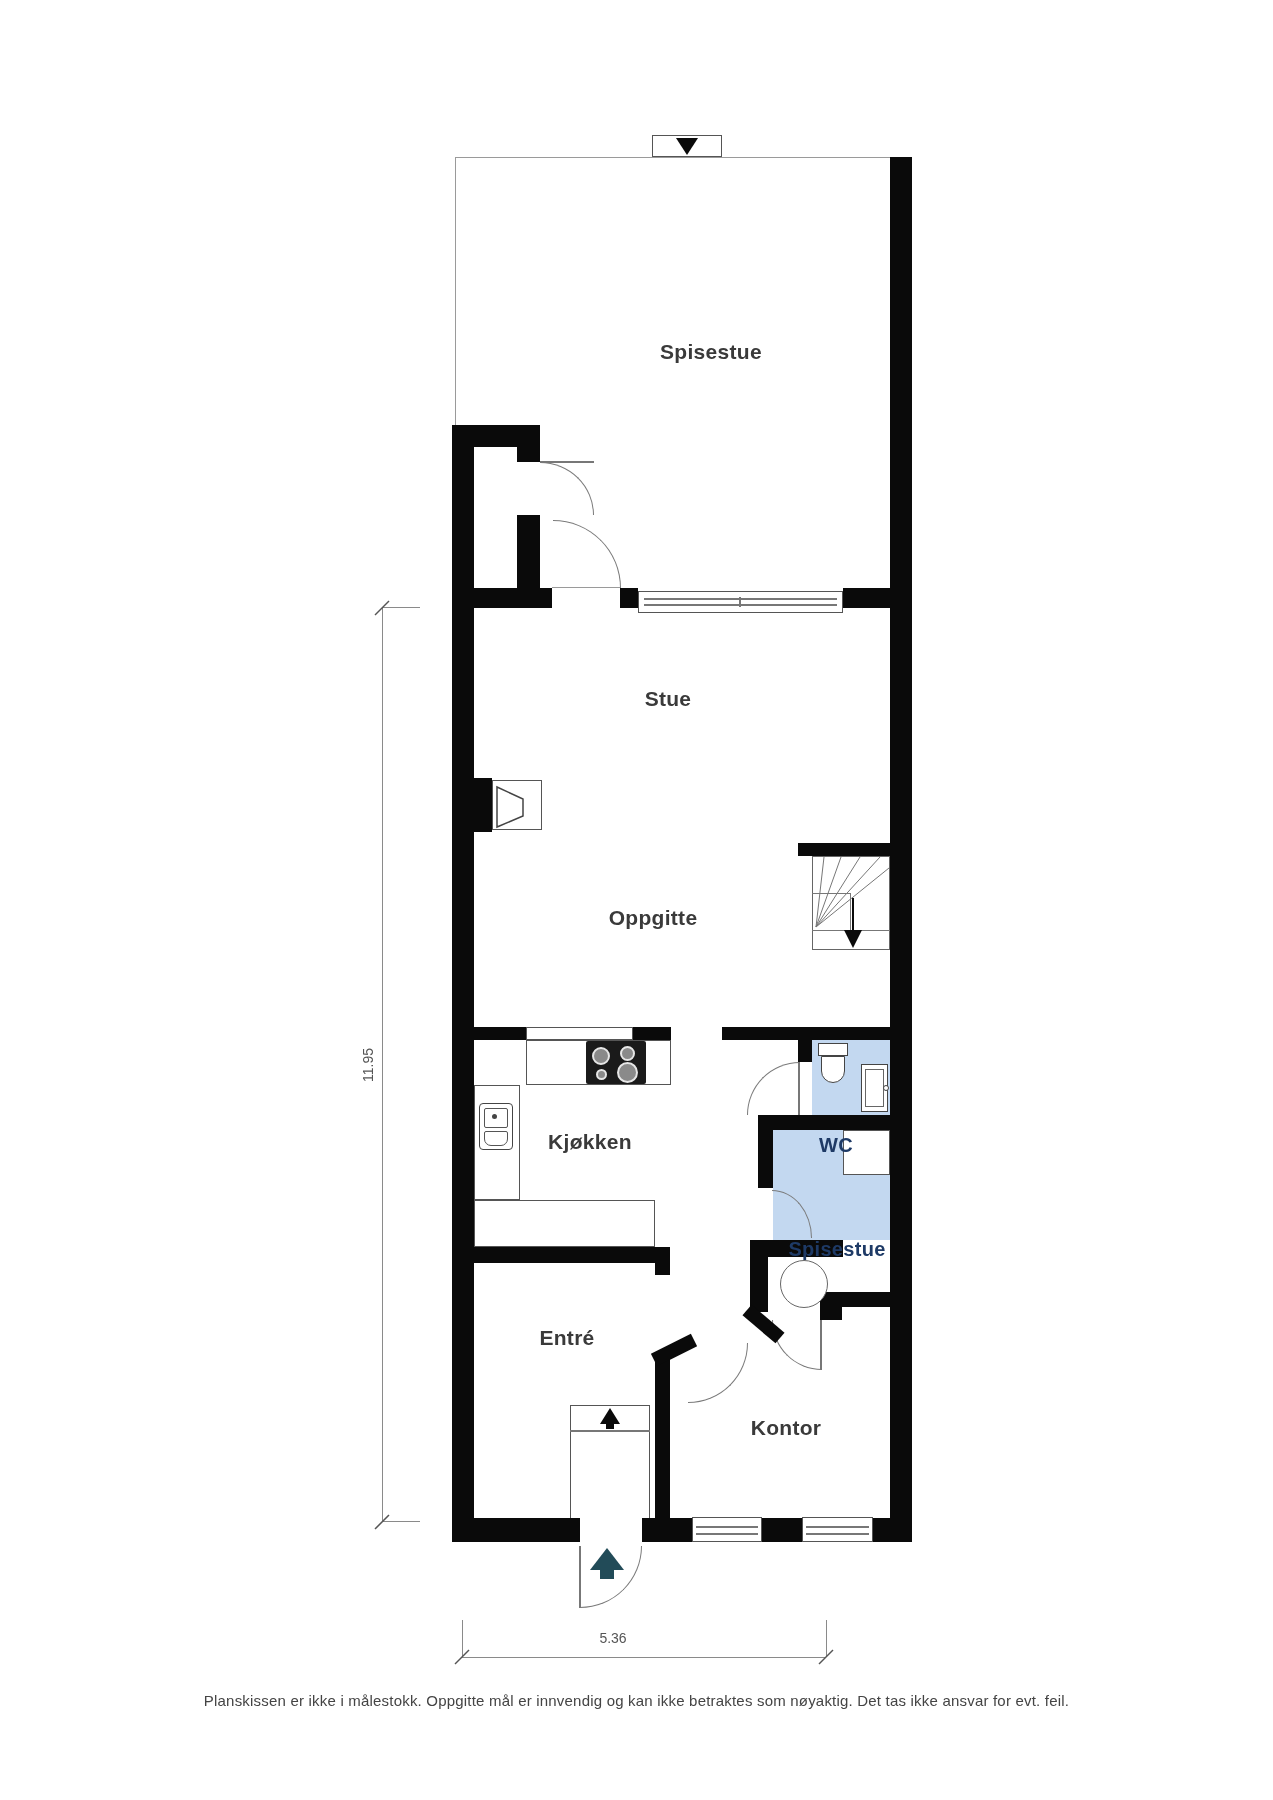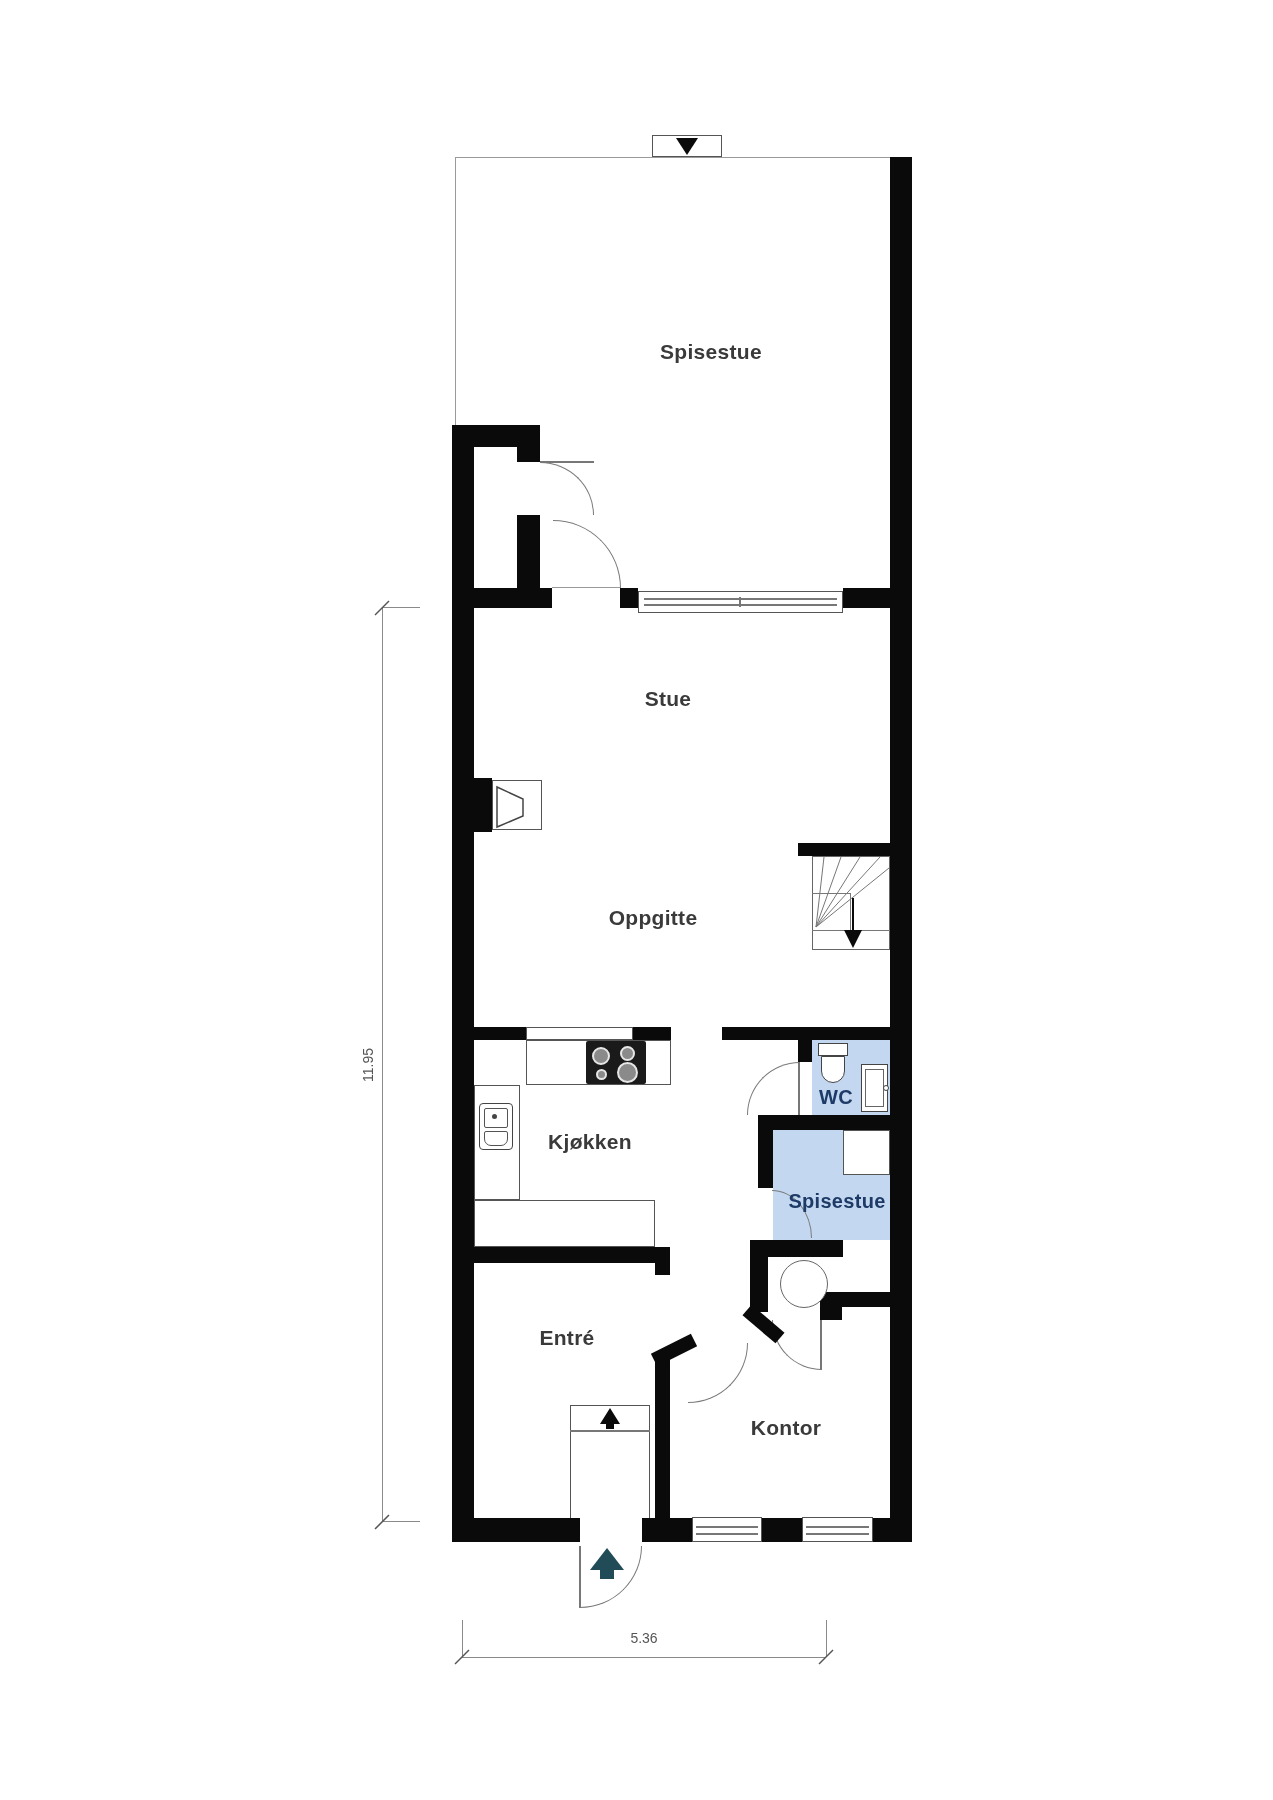--- a/index.html
+++ b/index.html
@@ -17,21 +17,21 @@
   
   .arc{position:absolute;box-sizing:border-box;border:0 solid #7a7a7a;background:transparent;}
   .arc-ne{border-top:1.4px solid #7a7a7a;border-right:1.4px solid #7a7a7a;border-top-right-radius:100%;}
   .arc-nw{border-top:1.4px solid #7a7a7a;border-left:1.4px solid #7a7a7a;border-top-left-radius:100%;}
   .arc-se{border-bottom:1.4px solid #7a7a7a;border-right:1.4px solid #7a7a7a;border-bottom-right-radius:100%;}
   .arc-sw{border-bottom:1.4px solid #7a7a7a;border-left:1.4px solid #7a7a7a;border-bottom-left-radius:100%;}
   .room-label{
     position:absolute;transform:translate(-50%,-50%);
     font-size:21px;font-weight:600;color:var(--label,#3a3a3a);white-space:nowrap;letter-spacing:.3px;
   }
-  .wet-label{color:var(--wet-label,#1e3a66);}
+  .wet-label{color:var(--wet-label,#1e3a66);margin-top:48px;}
   .wet{position:absolute;background:var(--wet-fill,#c3d8f0);}
   .dim-label{position:absolute;font-size:14px;color:var(--dim,#555);white-space:nowrap;}
   .burner{position:absolute;border-radius:50%;background:#8a8a8a;border:2px solid #e6e6e6;box-sizing:border-box;}
   .tri{position:absolute;width:0;height:0;}
   .disclaimer{
     position:absolute;left:0;top:1692px;width:100%;text-align:center;
     font-size:15px;color:var(--disclaimer,#444);letter-spacing:.2px;
   }
   svg.overlay{position:absolute;left:0;top:0;pointer-events:none;}
 </style>
@@ -151,31 +151,32 @@
   <div style="position:absolute;left:780px;top:1260px;width:48px;height:48px;border:1.5px solid #666;border-radius:50%;background:#fff;box-sizing:border-box;"></div>
 
   <div class="ln" style="left:382px;top:608px;width:1px;height:914px;background:#8a8a8a;"></div>
   <div class="ln" style="left:382px;top:607px;width:38px;height:1px;background:#8a8a8a;"></div>
   <div class="ln" style="left:382px;top:1521px;width:38px;height:1px;background:#8a8a8a;"></div>
   <div class="dim-label" style="left:368px;top:1065px;transform:translate(-50%,-50%) rotate(-90deg);">11.95</div>
 
   <div class="ln" style="left:462px;top:1657px;width:364px;height:1px;background:#8a8a8a;"></div>
   <div class="ln" style="left:462px;top:1620px;width:1px;height:37px;background:#8a8a8a;"></div>
   <div class="ln" style="left:826px;top:1620px;width:1px;height:37px;background:#8a8a8a;"></div>
-  <div class="dim-label" style="left:644px;top:1638px;transform:translate(-50%,-50%);">5.36</div>
+  <div class="dim-label" style="left:613px;top:1638px;transform:translate(-50%,-50%);">5.36</div>
 
   <div class="room-label" style="left:711px;top:352px;">Spisestue</div>
   <div class="room-label" style="left:668px;top:699px;">Stue</div>
   <div class="room-label" style="left:653px;top:918px;">Oppgitte</div>
   <div class="room-label" style="left:590px;top:1142px;">Kjøkken</div>
   <div class="room-label wet-label" style="left:836px;top:1097px;font-size:20px;">WC</div>
   <div class="room-label wet-label" style="left:837px;top:1201px;font-size:20px;">Spisestue</div>
   <div class="room-label" style="left:567px;top:1338px;">Entré</div>
   <div class="room-label" style="left:786px;top:1428px;">Kontor</div>
 
+  <div class="disclaimer">Planskissen er ikke i målestokk. Oppgitte mål er innvendig og kan ikke betraktes som nøyaktig. Det tas ikke ansvar for evt. feil.</div>
 
   <svg class="overlay" width="1273" height="1800" viewBox="0 0 1273 1800">
 
     <line x1="654" y1="1360" x2="694" y2="1340" stroke="#0a0a0a" stroke-width="14"></line>
     <line x1="747" y1="1310" x2="780" y2="1338" stroke="#0a0a0a" stroke-width="14"></line>
 
     <g stroke="#777" stroke-width="1">
       <line x1="816" y1="927" x2="824" y2="857"></line>
       <line x1="816" y1="927" x2="841" y2="857"></line>
       <line x1="816" y1="927" x2="860" y2="857"></line>

